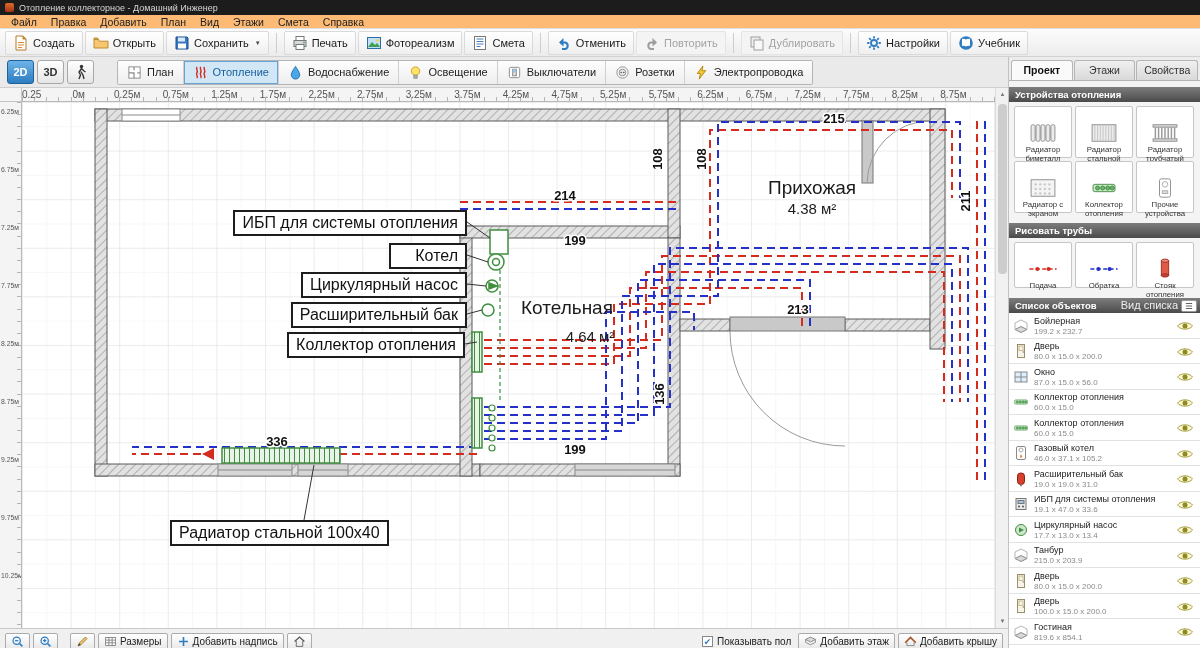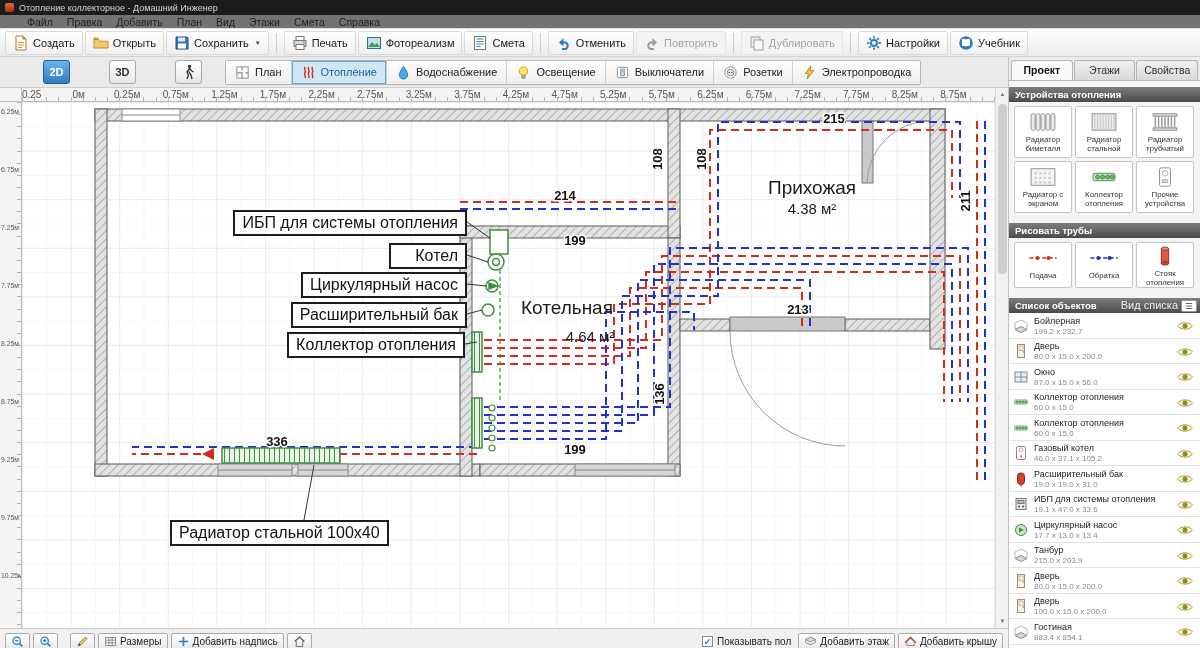--- a/index.html
+++ b/index.html
@@ -6,35 +6,35 @@
 html,body{width:1200px;height:648px;overflow:hidden;}
 body{font-family:"Liberation Sans","DejaVu Sans",sans-serif;background:#e8e8e8;}
 .app{position:relative;width:1200px;height:648px;background:#f0f0f0;overflow:hidden;}
 
 
 .titlebar{position:absolute;left:0;top:0;width:100%;height:15px;background:#1c1c1c;display:flex;align-items:center;gap:5px;padding:0 5px;}
 .app-ico{width:9px;height:9px;background:linear-gradient(#e06a2b,#a53418);border-radius:2px;flex:none;}
 .titlebar span{color:#d8d8d8;font-size:9px;white-space:nowrap;}
 
 
-.menubar{position:absolute;left:0;top:15px;width:100%;height:14px;background:#737373;border-bottom:1px solid #e0e0e0;display:flex;align-items:center;padding-left:20px;}
+.menubar{position:absolute;left:0;top:15px;width:100%;height:14px;background:#fdba74;border-bottom:1px solid #e0e0e0;display:flex;align-items:center;padding-left:4px;}
 .menu-item{font-size:10.5px;color:#222;padding:0 7px;cursor:default;}
 
 
 .toolbar{position:absolute;left:0;top:29px;width:100%;height:28px;background:linear-gradient(#fcfcfc,#ececec);border-bottom:1px solid #d2d2d2;display:flex;align-items:center;padding-left:5px;gap:2px;}
 .tb-btn{display:flex;align-items:center;gap:4px;padding:3px 7px;font-size:11px;color:#1a1a1a;border:1px solid #dadada;background:linear-gradient(#fff,#efefef);border-radius:2px;white-space:nowrap;cursor:default;}
 .tb-btn.disabled{color:#a3a3a3;border-color:#e4e4e4;background:#f4f4f4;}
 .tb-sep{width:1px;height:20px;background:#cdcdcd;margin:0 5px;flex:none;}
 .tb-icon{width:16px;height:16px;display:inline-block;flex:none;}
 .tb-icon svg{width:16px;height:16px;display:block;}
 .dd-arrow{font-size:6px;color:#444;margin-left:2px;}
 
 
 .viewbar{position:absolute;left:0;top:57px;width:100%;height:31px;background:#eaeaea;border-bottom:1px solid #cfcfcf;display:flex;align-items:center;padding-left:7px;}
-.mode-btn{width:27px;height:24px;border:1px solid #a8a8a8;background:linear-gradient(#fff,#e6e6e6);border-radius:3px;font-size:11px;font-weight:bold;color:#333;display:flex;align-items:center;justify-content:center;margin-right:3px;cursor:default;margin-left:36px;}
+.mode-btn{width:27px;height:24px;border:1px solid #a8a8a8;background:linear-gradient(#fff,#e6e6e6);border-radius:3px;font-size:11px;font-weight:bold;color:#333;display:flex;align-items:center;justify-content:center;margin-right:3px;cursor:default;}
 .mode-btn.active{background:linear-gradient(#6db3e8,#2d7dc0);color:#fff;border-color:#1d619c;}
 .mode-btn svg{width:16px;height:16px;display:block;}
 .view-tabs{display:flex;margin-left:20px;border:1px solid #b5b5b5;border-radius:2px;overflow:hidden;background:#fff;}
 .view-tab{display:flex;align-items:center;gap:5px;padding:4px 9px;font-size:11px;color:#222;border-right:1px solid #cfcfcf;background:linear-gradient(#fdfdfd,#eeeeee);white-space:nowrap;cursor:default;}
 .view-tab:last-child{border-right:none;}
 .view-tab.active{background:#d2e7f6;color:#155e9e;box-shadow:inset 0 0 0 1px #67a3d3;}
 .vt-icon{width:15px;height:15px;}
 .vt-icon svg{width:15px;height:15px;display:block;}
 
 
@@ -73,21 +73,21 @@
 .sidepanel{position:absolute;left:1008px;top:57px;width:192px;height:591px;background:#ececec;border-left:1px solid #c2c2c2;}
 .sp-tabs{position:absolute;left:0;top:3px;width:100%;height:20px;display:flex;padding:0 2px;gap:1px;}
 .sp-tab{flex:1;font-size:10.5px;color:#333;text-align:center;line-height:19px;background:linear-gradient(#f0f0f0,#d9d9d9);border:1px solid #b5b5b5;border-bottom:none;border-radius:3px 3px 0 0;cursor:default;}
 .sp-tab.active{background:#fafafa;font-weight:bold;color:#111;}
 .sp-body{position:absolute;left:0;top:23px;width:100%;height:568px;background:#f4f4f4;border-top:1px solid #b5b5b5;overflow:hidden;}
 .sec-head{height:15px;background:linear-gradient(#7d7d7d,#4a4a4a);color:#fff;font-size:9.5px;font-weight:bold;line-height:15px;padding-left:6px;margin-top:6px;position:relative;}
 .sec-head .vh-label{position:absolute;right:22px;top:0;font-weight:normal;font-size:11px;color:#eee;}
 .sec-head .vh-btn{position:absolute;right:3px;top:1.5px;width:16px;height:12px;background:#fff;border:1px solid #999;border-radius:2px;display:flex;align-items:center;justify-content:center;}
 .sec-head .vh-btn svg{width:10px;height:10px;}
 .tile-grid{display:flex;flex-wrap:wrap;gap:3px;padding:4px 5px;}
-.tile{width:58px;height:52px;background:#fff;border:1px solid #c6c6c6;border-radius:2px;display:flex;flex-direction:column;align-items:center;padding-top:3px;cursor:default;}
+.tile{width:58px;height:52px;background:#fff;border:1px solid #c6c6c6;border-radius:2px;display:flex;flex-direction:column;align-items:center;padding-top:15px;cursor:default;}
 .tile.short{height:46px;}
 .tile .t-icon{height:24px;display:flex;align-items:center;justify-content:center;}
 .tile .t-icon svg{width:32px;height:22px;display:block;}
 .tile .t-label{font-size:7.8px;color:#333;text-align:center;line-height:1.18;margin-top:1px;padding:0 1px;}
 .obj-list{background:#fdfdfd;}
 .obj-row{height:25.5px;border-bottom:1px solid #e2e2e2;background:#fff;position:relative;padding:2.5px 0 0 25px;}
 .obj-icon{position:absolute;left:4px;top:4.5px;width:16px;height:16px;}
 .obj-icon svg{width:16px;height:16px;display:block;}
 .obj-name{font-size:9px;color:#222;line-height:11px;white-space:nowrap;overflow:hidden;max-width:128px;}
 .obj-size{font-size:8px;color:#8a8a8a;line-height:10px;white-space:nowrap;}
@@ -908,21 +908,21 @@
             </span>
           </div>
           <div class="obj-row">
             <span class="obj-icon">
               <svg viewBox="0 0 16 16">
                 <path d="M2 11.5 8 8.5l6 3-6 3z" fill="#d9d9d9" stroke="#8a8a8a"></path>
                 <path d="M2 11.5V5l6-3 6 3v6.5" fill="none" stroke="#b5b5b5"></path>
               </svg>
             </span>
             <div class="obj-name">Гостиная</div>
-            <div class="obj-size">883.4 x 854.1</div>
+            <div class="obj-size">819.6 x 854.1</div>
             <span class="obj-eye">
               <svg viewBox="0 0 18 12">
                 <path d="M1.5 6C4.5 1.8 13.5 1.8 16.5 6 13.5 10.2 4.5 10.2 1.5 6z" fill="#fbf7d8" stroke="#a8a23a"></path>
                 <circle cx="9" cy="6" r="2.5" fill="#8f8a1f"></circle>
               </svg>
             </span>
           </div>
           <div class="obj-row">
             <div class="obj-name">Узкая входная дверь</div>
             <div class="obj-size"></div>

